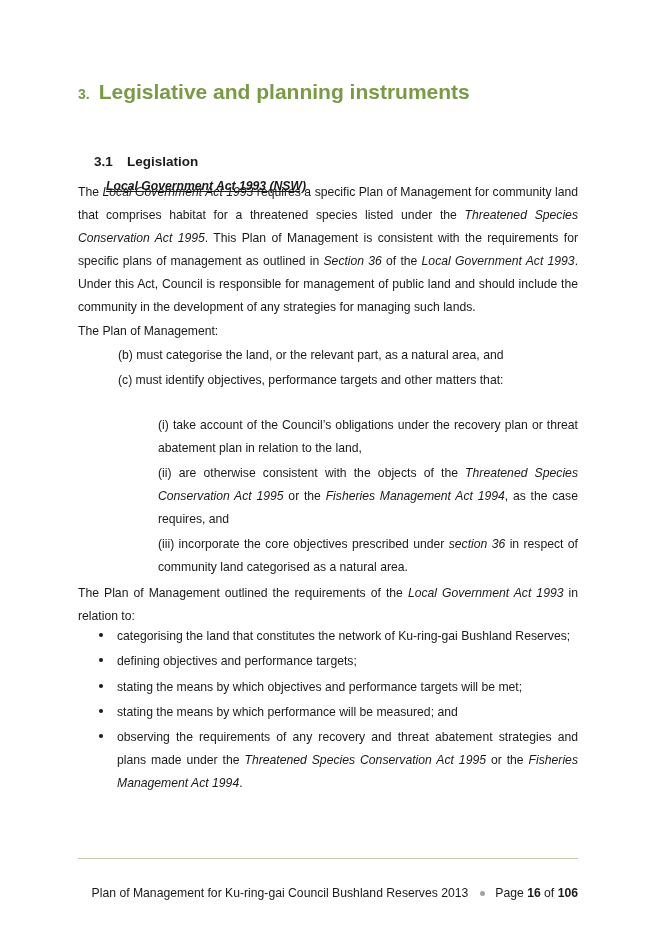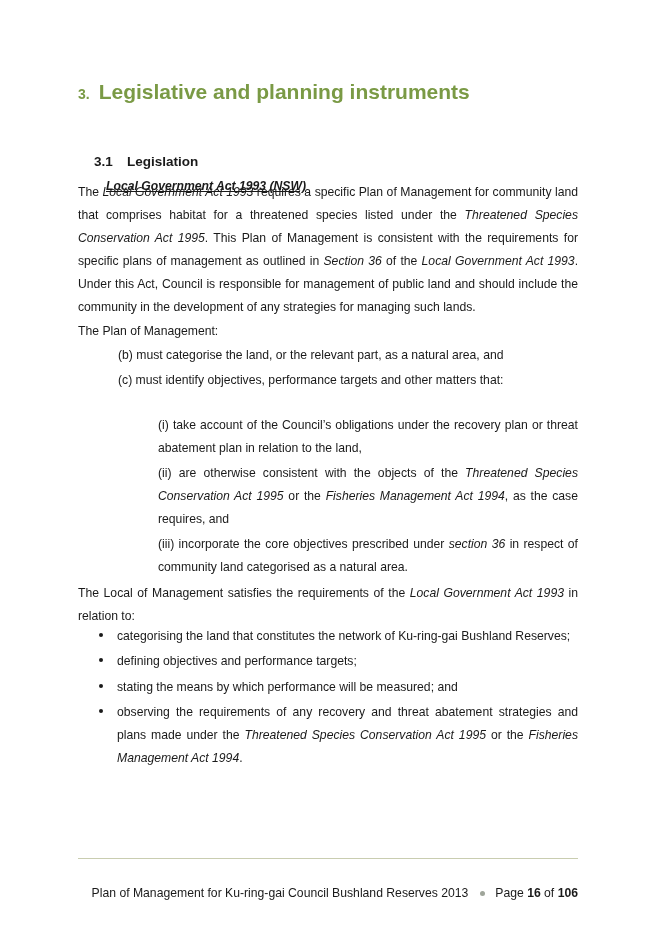--- a/index.html
+++ b/index.html
@@ -74,25 +74,26 @@
     <li>(b) must categorise the land, or the relevant part, as a natural area, and</li>
     <li>(c) must identify objectives, performance targets and other matters that:</li>
   </ul>
 
   <ul class="body-text roman-list">
     <li><span>(i) take account of the Council’s obligations under the recovery plan or threat abatement plan in relation to the land,</span></li>
     <li><span>(ii) are otherwise consistent with the objects of the </span><em>Threatened Species Conservation Act 1995</em><span> or the </span><em>Fisheries Management Act 1994</em><span>, as the case requires, and</span></li>
     <li><span>(iii) incorporate the core objectives prescribed under </span><em>section 36</em><span> in respect of community land categorised as a natural area.</span></li>
   </ul>
 
-  <p class="body-text para3"><span>The Local of Management satisfies the requirements of the </span><em>Local Government Act 1993</em><span> in relation to:</span></p>
+  <p class="body-text para3"><span>The Plan of Management outlined the requirements of the </span><em>Local Government Act 1993</em><span> in relation to:</span></p>
 
   <ul class="body-text bullet-list">
     <li><span class="bullet"></span><span><span>categorising the land that constitutes the network of Ku-ring-gai Bushland Reserves;</span></span></li>
     <li><span class="bullet"></span><span><span>defining objectives and performance targets;</span></span></li>
+    <li><span class="bullet"></span><span><span>stating the means by which objectives and performance targets will be met;</span></span></li>
     <li><span class="bullet"></span><span><span>stating the means by which performance will be measured; and</span></span></li>
     <li><span class="bullet"></span><span><span>observing the requirements of any recovery and threat abatement strategies and plans made under the </span><em>Threatened Species Conservation Act 1995</em><span> or the </span><em>Fisheries Management Act 1994</em><span>.</span></span></li>
   </ul>
 
   <div class="footer-rule"></div>
 
   <div class="footer">
     <span>Plan of Management for Ku-ring-gai Council Bushland Reserves 2013</span>
     <span class="footer-dot"></span>
     <span>

